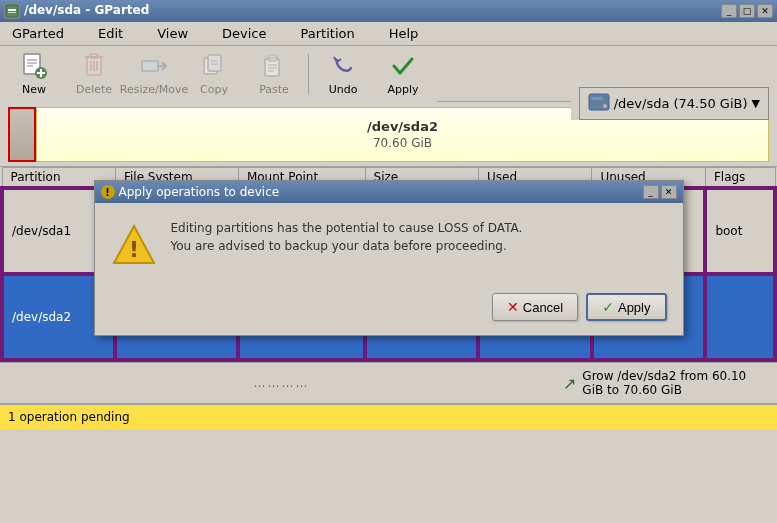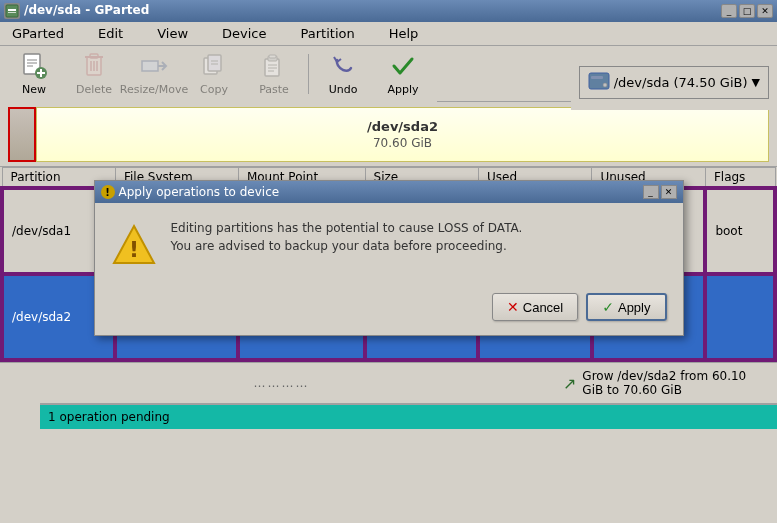--- a/index.html
+++ b/index.html
@@ -207,27 +207,26 @@
       border-top: 1px solid #a0a0a0;
       display: flex;
       align-items: center;
       padding: 0 8px;
       gap: 8px;
     }
 
     
     #status-bar {
       height: 26px;
-      background: #14b8a6;
+      background: #fde047;
       border-top: 2px solid #a0a0a0;
       display: flex;
       align-items: center;
       padding: 0 8px;
       font-size: 12px;
-      margin-left: 40px;
     }
 
     
     #dialog-overlay {
       position: fixed;
       top: 0;
       left: 0;
       width: 777px;
       height: 523px;
       background: transparent;
@@ -433,21 +432,21 @@
     <div class="toolbar-btn">
       <div class="toolbar-icon">
         <svg width="28" height="28" viewBox="0 0 28 28">
           <polyline points="5,14 11,21 23,7" fill="none" stroke="#2a8a2a" stroke-width="3" stroke-linecap="round" stroke-linejoin="round"></polyline>
         </svg>
       </div>
       <span class="toolbar-label">Apply</span>
     </div>
   </div>
 
-  <div id="disk-selector" style="position:absolute; right:0; top:8px; height:56px; display:flex; align-items:center; padding:0 8px; gap:6px;">
+  <div id="disk-selector" style="position:absolute; right:0; top:18px; height:56px; display:flex; align-items:flex-end; padding:0 8px; gap:6px;">
     <div style="display:flex; align-items:center; gap:4px; border:1px solid #888; padding:3px 8px; background:#d4d0c8;">
       <span>
         <svg width="22" height="22" viewBox="0 0 22 22">
           <rect x="1" y="3" width="20" height="16" rx="2" fill="#6080a0" stroke="#4060a0" stroke-width="1"></rect>
           <circle cx="17" cy="15" r="2" fill="#c0c0c0" stroke="#888" stroke-width="0.5"></circle>
           <rect x="3" y="6" width="12" height="3" rx="1" fill="#8090b0"></rect>
         </svg>
       </span>
       <span style="font-size:13px;">/dev/sda</span>
       <span style="font-size:13px;">(74.50 GiB)</span>

